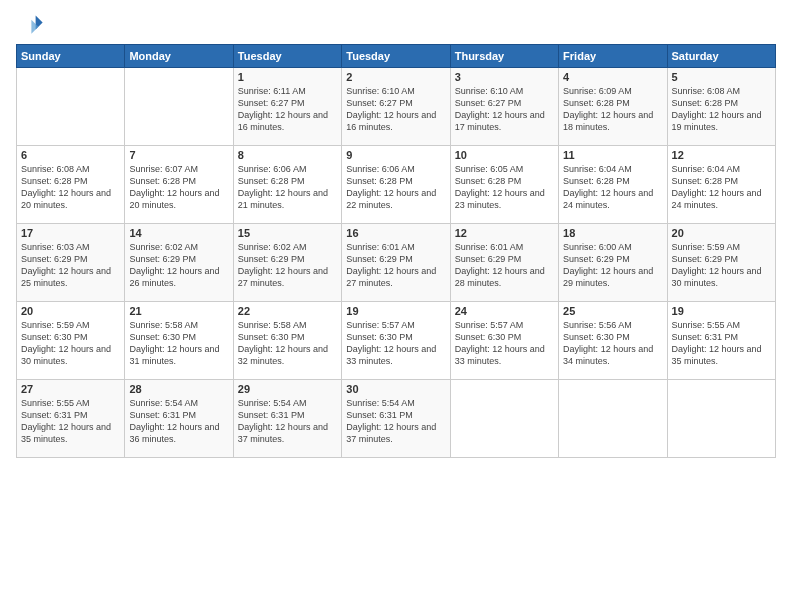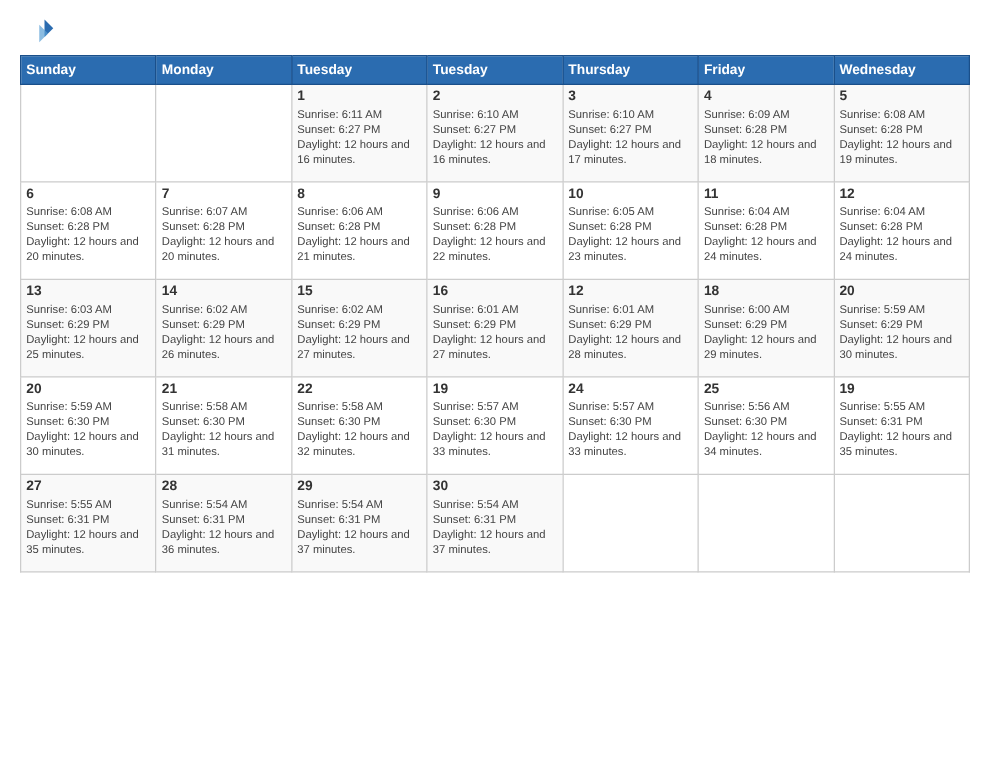--- a/index.html
+++ b/index.html
@@ -116,21 +116,21 @@
 
   <table>
     <thead>
       <tr>
       <th>Sunday</th>
           <th>Monday</th>
           <th>Tuesday</th>
           <th>Tuesday</th>
           <th>Thursday</th>
           <th>Friday</th>
-          <th>Wednesday</th>
+          <th>Saturday</th>
         </tr>
     </thead>
     <tbody id="calendar-body">
     <tr>
           <td class="empty-cell"></td>
           <td class="empty-cell"></td>
           <td>
             <span class="day-number">1</span>
             <div class="day-info">Sunrise: 6:11 AM<br>Sunset: 6:27 PM<br>Daylight: 12 hours and 16 minutes.</div>
           </td>
@@ -176,21 +176,21 @@
             <span class="day-number">11</span>
             <div class="day-info">Sunrise: 6:04 AM<br>Sunset: 6:28 PM<br>Daylight: 12 hours and 24 minutes.</div>
           </td>
           <td>
             <span class="day-number">12</span>
             <div class="day-info">Sunrise: 6:04 AM<br>Sunset: 6:28 PM<br>Daylight: 12 hours and 24 minutes.</div>
           </td>
         </tr>
         <tr>
           <td>
-            <span class="day-number">13</span>
+            <span class="day-number">17</span>
             <div class="day-info">Sunrise: 6:03 AM<br>Sunset: 6:29 PM<br>Daylight: 12 hours and 25 minutes.</div>
           </td>
           <td>
             <span class="day-number">14</span>
             <div class="day-info">Sunrise: 6:02 AM<br>Sunset: 6:29 PM<br>Daylight: 12 hours and 26 minutes.</div>
           </td>
           <td>
             <span class="day-number">15</span>
             <div class="day-info">Sunrise: 6:02 AM<br>Sunset: 6:29 PM<br>Daylight: 12 hours and 27 minutes.</div>
           </td>

